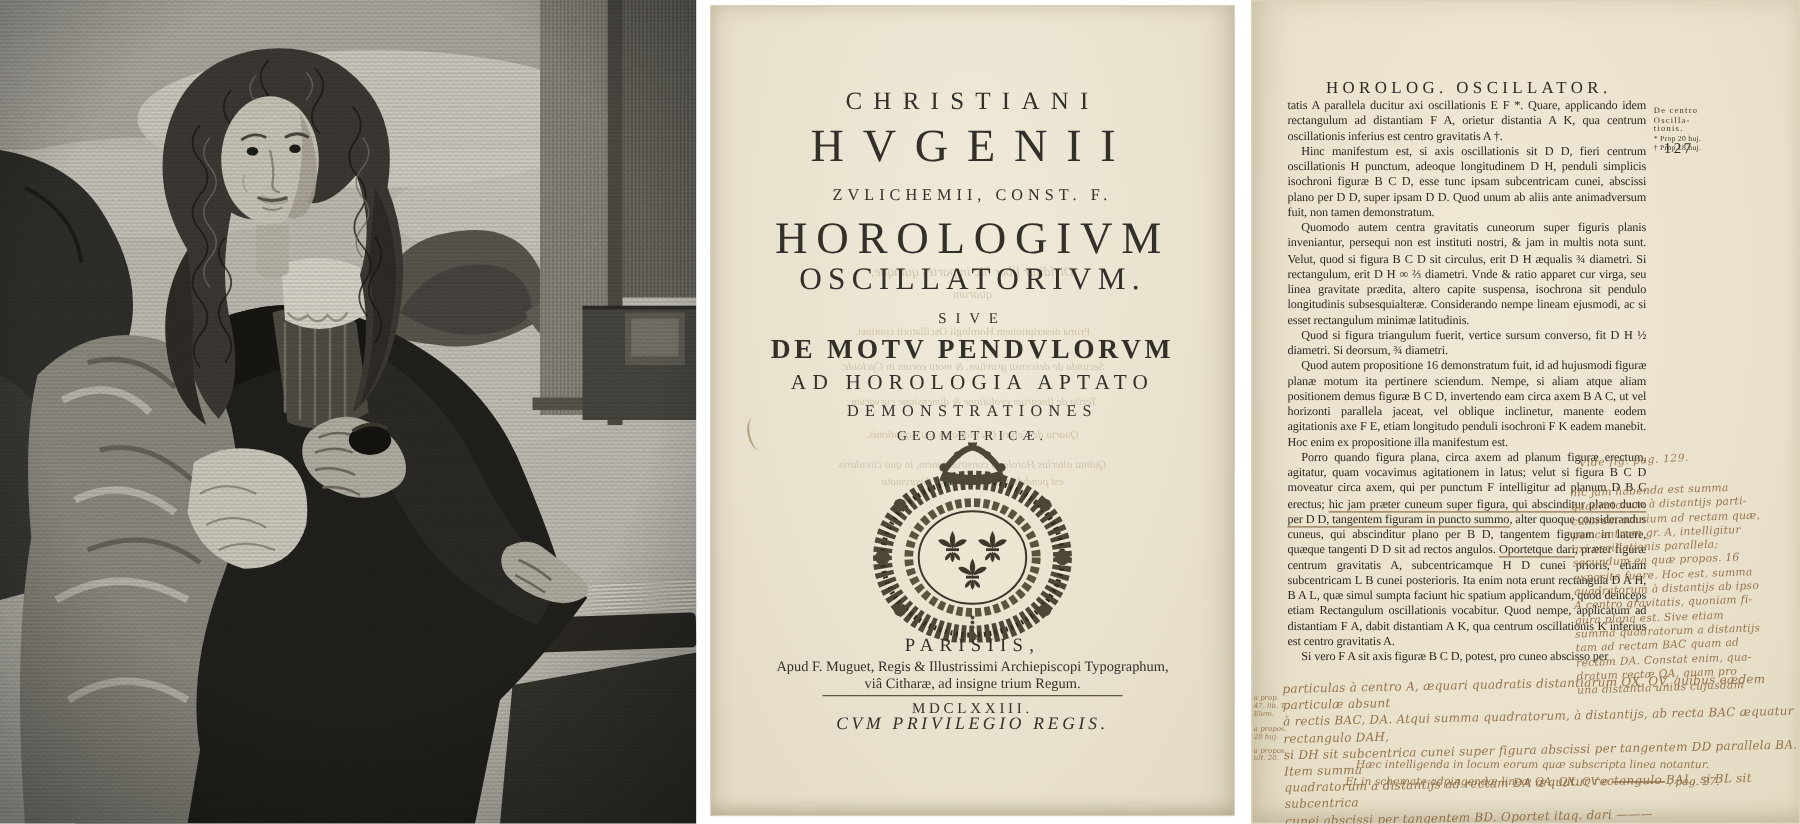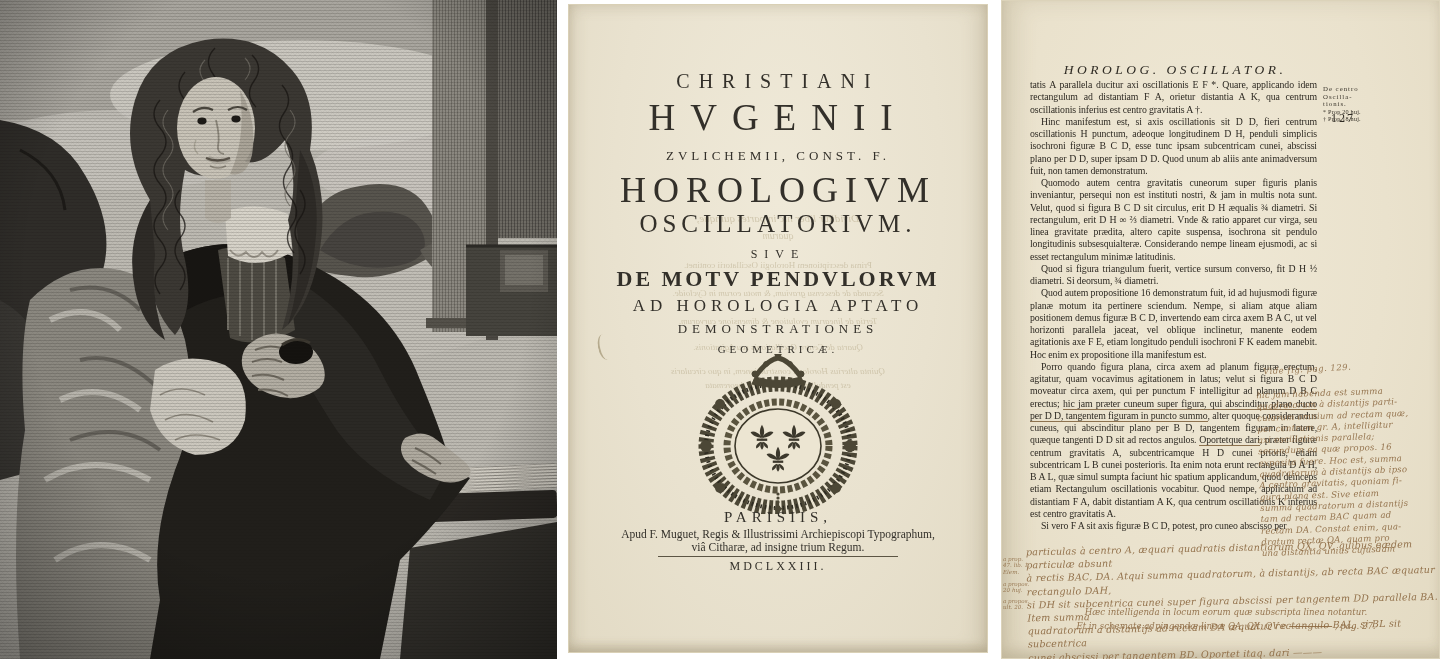--- a/index.html
+++ b/index.html
@@ -39,21 +39,21 @@
   .tp-year{top:555px;font-size:12px;letter-spacing:3px;}
   .tp-priv{top:568px;font-size:14px;letter-spacing:3px;font-style:italic;}
   .bleed{position:absolute;left:0;width:100%;text-align:center;transform:scaleX(-1);
          color:#b3a685;opacity:.5;filter:blur(.4px);white-space:nowrap;}
   .bleed.i{font-style:italic;}
   .crease{position:absolute;left:30px;top:330px;width:12px;height:26px;
           border-left:2px solid rgba(140,125,90,.55);border-radius:50% 0 0 50%;transform:rotate(-12deg);}
 
   
   .hx-header{position:absolute;left:28px;top:62px;width:292px;text-align:center;
-             font-size:13.5px;letter-spacing:3.5px;color:#2f2b24;font-style:italic;}
+             font-size:13.5px;letter-spacing:3.5px;color:#2f2b24;}
   .hx-pageno{position:absolute;left:330px;top:63px;font-size:12px;color:#2f2b24;letter-spacing:2px;margin-top:48px;}
   .hx-body{position:absolute;left:29px;top:79px;width:287px;color:#2d2922;
            font-size:9.8px;line-height:12.25px;text-align:justify;letter-spacing:-0.1px;}
   .hx-body p{margin:0;text-indent:11px;}
   .hx-body p.noind{text-indent:0;}
   .ink-u{border-bottom:1px solid rgba(125,94,56,.85);}
   .mn{position:absolute;left:322px;top:85px;width:64px;color:#3a352c;line-height:7.6px;}
   .mn .sc{font-size:6.8px;letter-spacing:1px;}
   .mn .rf{font-size:6.2px;letter-spacing:.2px;}
   .hand{font-family:"DejaVu Serif","Liberation Serif",serif;font-style:italic;color:#8d6a43;}
@@ -279,20 +279,21 @@
           <circle cx="0" cy="52" r="1.6"></circle>
         <path d="M0,54 L4,59 L0,64 L-4,59 Z M-6,57 L0,59.5 L6,57 L0,61.5 Z"></path>
       </g>
     </svg>
 
     <div class="tp-line tp-city">PARISIIS,</div>
     <div class="tp-line tp-imp1">Apud F. Muguet, Regis &amp; Illustrissimi Archiepiscopi Typographum,</div>
     <div class="tp-line tp-imp2">viâ Citharæ, ad insigne trium Regum.</div>
     <div class="tp-rule"></div>
     <div class="tp-line tp-year">MDCLXXIII.</div>
+    <div class="tp-line tp-priv">CVM PRIVILEGIO REGIS.</div>
   </div>
 
   <div class="panel panel-text">
     <div class="hx-header">HOROLOG. OSCILLATOR.</div>
     <div class="hx-pageno">127</div>
 
     <div class="mn">
       <div class="sc">De centro</div>
       <div class="sc">Oscilla-</div>
       <div class="sc">tionis.</div>

